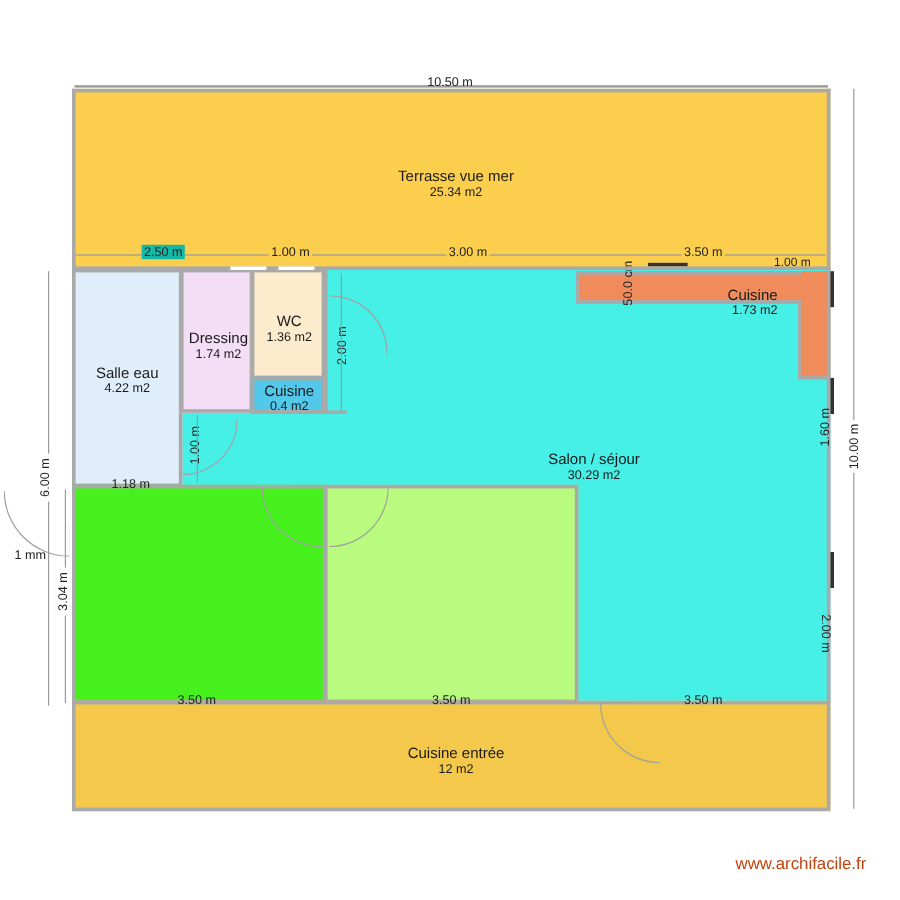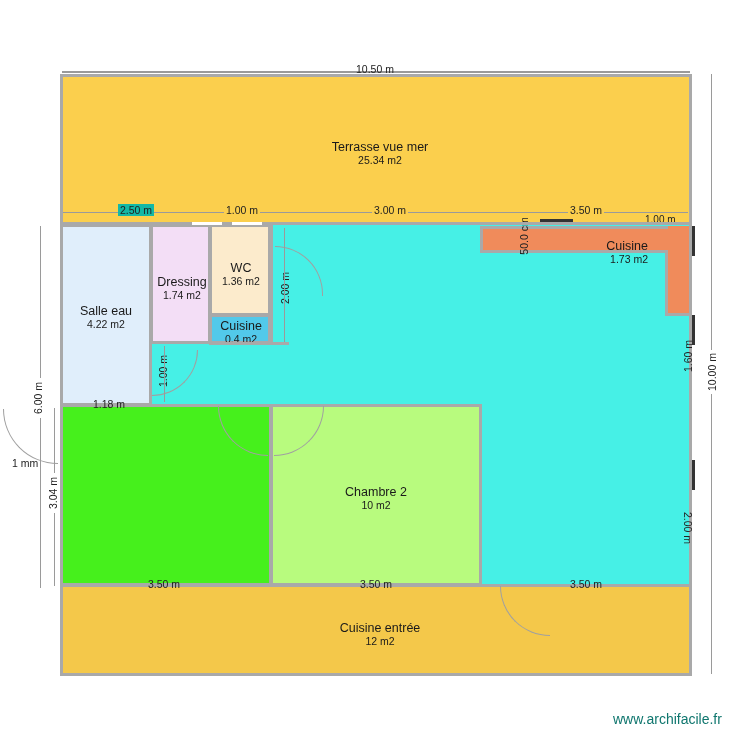--- a/index.html
+++ b/index.html
@@ -10,21 +10,21 @@
   .wall { position:absolute; background:#a9a9a9; }
   .label { position:absolute; text-align:center; white-space:nowrap; line-height:1.1; }
   .label .name { font-size:12.5px; display:block; }
   .label .area { font-size:10.5px; display:block; }
   .dim { position:absolute; font-size:10.5px; white-space:nowrap; color:#222; }
   .dimline { position:absolute; background:#9a9a9a; }
   .vtext { transform:rotate(-90deg); transform-origin:center center; }
   .vtext-cw { transform:rotate(90deg); transform-origin:center center; }
   .door { position:absolute; box-sizing:border-box; border:1.5px solid #a0a0a0; }
   .win { position:absolute; background:#333; }
-  .watermark { position:absolute; font-size:14px; color:#0f766e; }
+  .watermark { position:absolute; font-size:14px; color:#c2410c; }
 </style>
 </head>
 <body>
 
 <div class="abs" style="left:0;top:0;width:750px;height:750px;">
 
   <div class="dimline" style="left:62px;top:71px;width:628px;height:2px;"></div>
   <div class="dim" style="left:356px;top:63px;">10.50 m</div>
 
   <div class="room" style="left:60px;top:74px;width:632px;height:150px;background:#fbcf4d;border:3px solid #a9a9a9;border-bottom:none;"></div>
@@ -72,28 +72,28 @@
   <div class="room" style="left:480px;top:226px;width:212px;height:27px;background:#f08b5b;border:3px solid #a9a9a9;border-right:none;"></div>
   <div class="room" style="left:665px;top:226px;width:27px;height:90px;background:#f08b5b;border:3px solid #a9a9a9;border-top:none;border-right:none;"></div>
   <div class="abs" style="left:662px;top:229px;width:8px;height:21px;background:#f08b5b;"></div>
   <div class="label" style="left:568px;top:240px;width:80px;text-align:right;">
     <span class="name">Cuisine</span>
     <span class="area">1.73 m2</span>
   </div>
   <div class="dim vtext" style="left:502px;top:230px;width:44px;text-align:center;">50.0 cm</div>
   <div class="win" style="left:540px;top:219px;width:33px;height:3px;"></div>
 
+  <div class="label" style="left:440px;top:377px;width:110px;">
+    <span class="name">Salon / séjour</span>
+    <span class="area">30.29 m2</span>
+  </div>
 
   <div class="room" style="left:60px;top:404px;width:212px;height:182px;background:#46f01c;border:3px solid #a9a9a9;"></div>
 
   <div class="room" style="left:270px;top:404px;width:212px;height:182px;background:#b8fb7e;border:3px solid #a9a9a9;"></div>
-  <div class="label" style="left:326px;top:486px;width:100px;">
-    <span class="name">Chambre 2</span>
-    <span class="area">10 m2</span>
-  </div>
 
   <div class="wall" style="left:689px;top:224px;width:3px;height:362px;"></div>
   <div class="wall" style="left:60px;top:222px;width:632px;height:3px;"></div>
   <div class="abs" style="left:192px;top:222px;width:30px;height:3px;background:#fff;"></div>
   <div class="abs" style="left:232px;top:222px;width:30px;height:3px;background:#fff;"></div>
 
   <div class="win" style="left:692px;top:226px;width:3px;height:30px;"></div>
   <div class="win" style="left:692px;top:315px;width:3px;height:30px;"></div>
   <div class="win" style="left:692px;top:460px;width:3px;height:30px;"></div>
 

